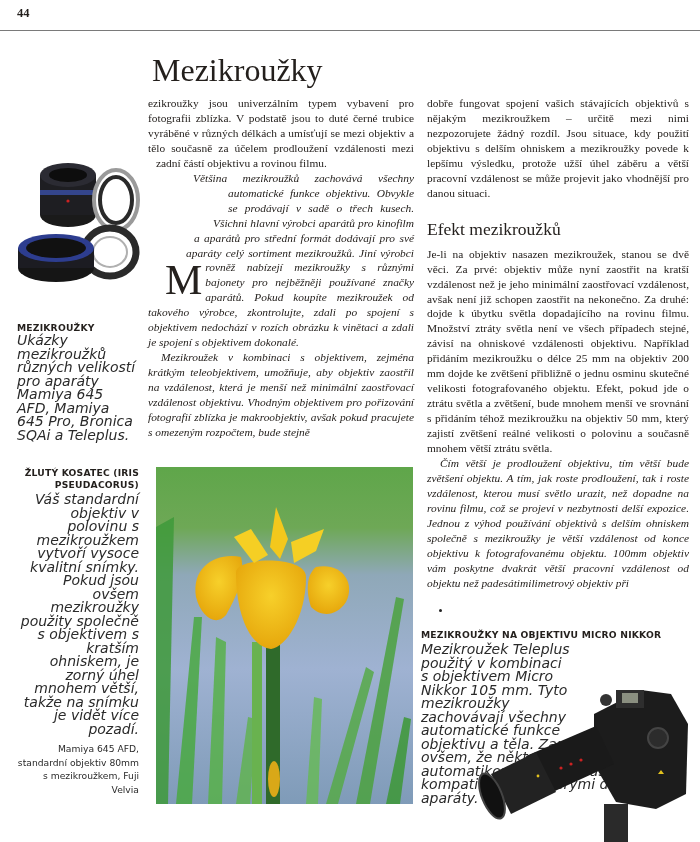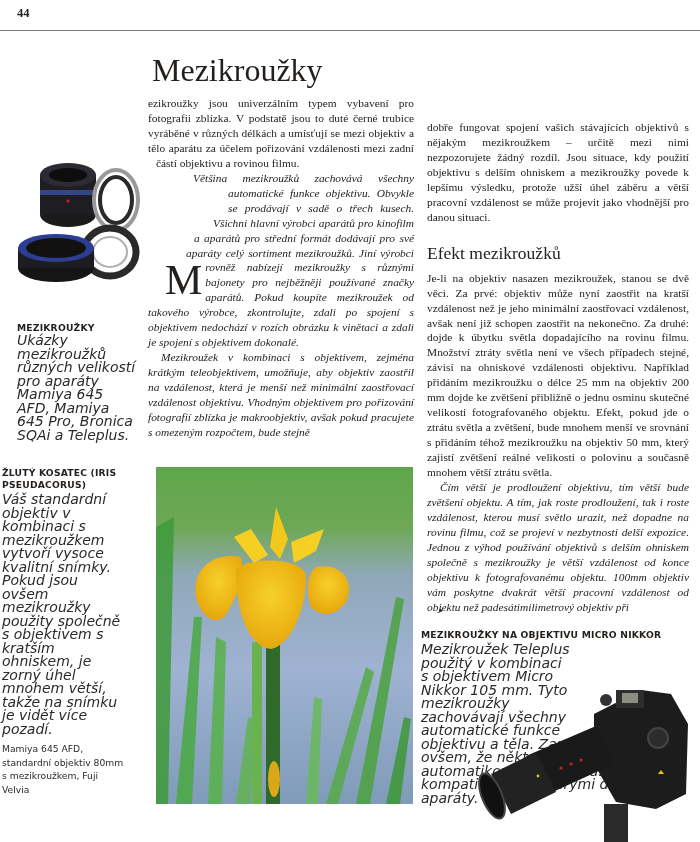--- a/index.html
+++ b/index.html
@@ -15,30 +15,30 @@
   .title { position:absolute; left:152px; top:51px; font-size:32px; line-height:38px; }
 
   .body-text { font-size:11.4px; line-height:14.95px; text-align:justify; color:#25211e; }
   .body-text p { margin:0; }
   .body-text p + p { text-indent:13px;font-style:italic; }
 
   .col-main-top { position:absolute; left:148px; top:96px; width:266px; }
   .dropcap { float:left; font-size:42px; line-height:32px; margin:3px 3px 0 5px; }
   .shape-left { float:left; clear:left; height:0; }
 
-  .col-right { position:absolute; left:427px; top:96px; width:262px;margin-top:24px; }
+  .col-right { position:absolute; left:427px; top:96px; width:262px; }
   .subhead { font-size:17.5px; line-height:22px; margin:17px 0 7px 0 !important; text-indent:0 !important; }
   .col-right p.noind { text-indent:0; }
 
   .caption-title { font-size:9.2px; font-weight:bold; line-height:12px; letter-spacing:0.2px; }
   .caption-text { font-size:14px; font-style:italic; line-height:13.5px; color:#2a2a2a; }
   .caption-plain { font-size:9.2px; line-height:13.5px; color:#2a2a2a; }
 
   .cap1 { position:absolute; left:17px; top:322px; width:120px; }
-  .cap2 { position:absolute; left:2px; top:467px; width:122px; }
+  .cap2 { position:absolute; left:17px; top:467px; width:122px;text-align:right; }
   .cap2 .caption-plain { margin-top:6px; }
   .cap3 { position:absolute; left:421px; top:629px; width:262px; }
 
   .photo-rings { position:absolute; left:12px; top:160px; width:128px; height:140px; }
   .photo-iris { position:absolute; left:156px; top:467px; width:257px; height:337px; overflow:hidden; }
   .photo-camera { position:absolute; left:466px; top:684px; width:234px; height:158px; }
   .stray-dot { position:absolute; left:439px; top:609px; width:3px; height:3px; background:#222; border-radius:50%; }
 </style>
 </head>
 <body>
@@ -83,35 +83,35 @@
 <div class="col-main-top body-text serif">
   <div class="shape-left" style="width:0;height:60px;"></div>
   <div class="shape-left" style="width:8px;height:15px;"></div>
   <div class="shape-left" style="width:32px;height:15px;"></div>
   <div class="shape-left" style="width:80px;height:15px;"></div>
   <div class="shape-left" style="width:65px;height:15px;"></div>
   <div class="shape-left" style="width:46px;height:15px;"></div>
   <div class="shape-left" style="width:38px;height:15px;"></div>
   <div class="shape-left" style="width:24px;height:15px;"></div>
   <div class="shape-left" style="width:12px;height:15px;"></div>
-  <p><span class="dropcap">M</span><span>ezikroužky jsou univerzálním typem vybavení pro fotografii zblízka. V podstatě jsou to duté černé trubice vyráběné v různých délkách a umísťují se mezi objektiv a tělo aparátu za účelem pořizování vzdálenosti mezi zadní částí objektivu a rovinou filmu.</span></p>
+  <p><span class="dropcap">M</span><span>ezikroužky jsou univerzálním typem vybavení pro fotografii zblízka. V podstatě jsou to duté černé trubice vyráběné v různých délkách a umísťují se mezi objektiv a tělo současně za účelem prodloužení vzdálenosti mezi zadní částí objektivu a rovinou filmu.</span></p>
   <p>Většina mezikroužků zachovává všechny automatické funkce objektivu. Obvykle se prodávají v sadě o třech kusech. Všichni hlavní výrobci aparátů pro kinofilm a aparátů pro střední formát dodávají pro své aparáty celý sortiment mezikroužků. Jiní výrobci rovněž nabízejí mezikroužky s různými bajonety pro nejběžněji používané značky aparátů. Pokud koupíte mezikroužek od takového výrobce, zkontrolujte, zdali po spojení s objektivem nedochází v rozích obrázku k vinětaci a zdali je spojení s objektivem dokonalé.</p>
   <p>Mezikroužek v kombinaci s objektivem, zejména krátkým teleobjektivem, umožňuje, aby objektiv zaostřil na vzdálenost, která je menší než minimální zaostřovací vzdálenost objektivu. Vhodným objektivem pro pořizování fotografií zblízka je makroobjektiv, avšak pokud pracujete s omezeným rozpočtem, bude stejně</p>
 </div>
 
 <div class="col-right body-text serif">
   <p class="noind">dobře fungovat spojení vašich stávajících objektivů s nějakým mezikroužkem – určitě mezi nimi nezpozorujete žádný rozdíl. Jsou situace, kdy použití objektivu s delším ohniskem a mezikroužky povede k lepšímu výsledku, protože užší úhel záběru a větší pracovní vzdálenost se může projevit jako vhodnější pro danou situaci.</p>
   <h2 class="subhead serif" style="font-weight:normal;">Efekt mezikroužků</h2>
   <p class="noind">Je-li na objektiv nasazen mezikroužek, stanou se dvě věci. Za prvé: objektiv může nyní zaostřit na kratší vzdálenost než je jeho minimální zaostřovací vzdálenost, avšak není již schopen zaostřit na nekonečno. Za druhé: dojde k úbytku světla dopadajícího na rovinu filmu. Množství ztráty světla není ve všech případech stejné, závisí na ohniskové vzdálenosti objektivu. Například přidáním mezikroužku o délce 25 mm na objektiv 200 mm dojde ke zvětšení přibližně o jednu osminu skutečné velikosti fotografovaného objektu. Efekt, pokud jde o ztrátu světla a zvětšení, bude mnohem menší ve srovnání s přidáním téhož mezikroužku na objektiv 50 mm, který zajistí zvětšení reálné velikosti o polovinu a současně mnohem větší ztrátu světla.</p>
   <p>Čím větší je prodloužení objektivu, tím větší bude zvětšení objektu. A tím, jak roste prodloužení, tak i roste vzdálenost, kterou musí světlo urazit, než dopadne na rovinu filmu, což se projeví v nezbytnosti delší expozice. Jednou z výhod používání objektivů s delším ohniskem společně s mezikroužky je větší vzdálenost od konce objektivu k fotografovanému objektu. 100mm objektiv vám poskytne dvakrát větší pracovní vzdálenost od objektu než padesátimilimetrový objektiv při</p>
 </div>
 
 <div class="cap2 sans">
   <div class="caption-title">ŽLUTÝ KOSATEC (IRIS PSEUDACORUS)</div>
-  <div class="caption-text" style="margin-top:2px;">Váš standardní objektiv v kombinaci s mezikroužkem vytvoří vysoce kvalitní snímky. Pokud jsou ovšem mezikroužky použity společně s objektivem s kratším ohniskem, je zorný úhel mnohem větší, takže na snímku je vidět více pozadí.</div>
+  <div class="caption-text" style="margin-top:2px;">Váš standardní objektiv v polovinu s mezikroužkem vytvoří vysoce kvalitní snímky. Pokud jsou ovšem mezikroužky použity společně s objektivem s kratším ohniskem, je zorný úhel mnohem větší, takže na snímku je vidět více pozadí.</div>
   <div class="caption-plain">Mamiya 645 AFD, standardní objektiv 80mm s mezikroužkem, Fuji Velvia</div>
 </div>
 
 <svg class="photo-iris" viewBox="0 0 257 337" preserveAspectRatio="none">
   <defs>
     <linearGradient id="bg" x1="0" y1="0" x2="0" y2="1">
       <stop offset="0" stop-color="#5fa64a"></stop>
       <stop offset="0.18" stop-color="#6ea856"></stop>
       <stop offset="0.32" stop-color="#8fa8b8"></stop>
       <stop offset="0.6" stop-color="#9fb2d2"></stop>

